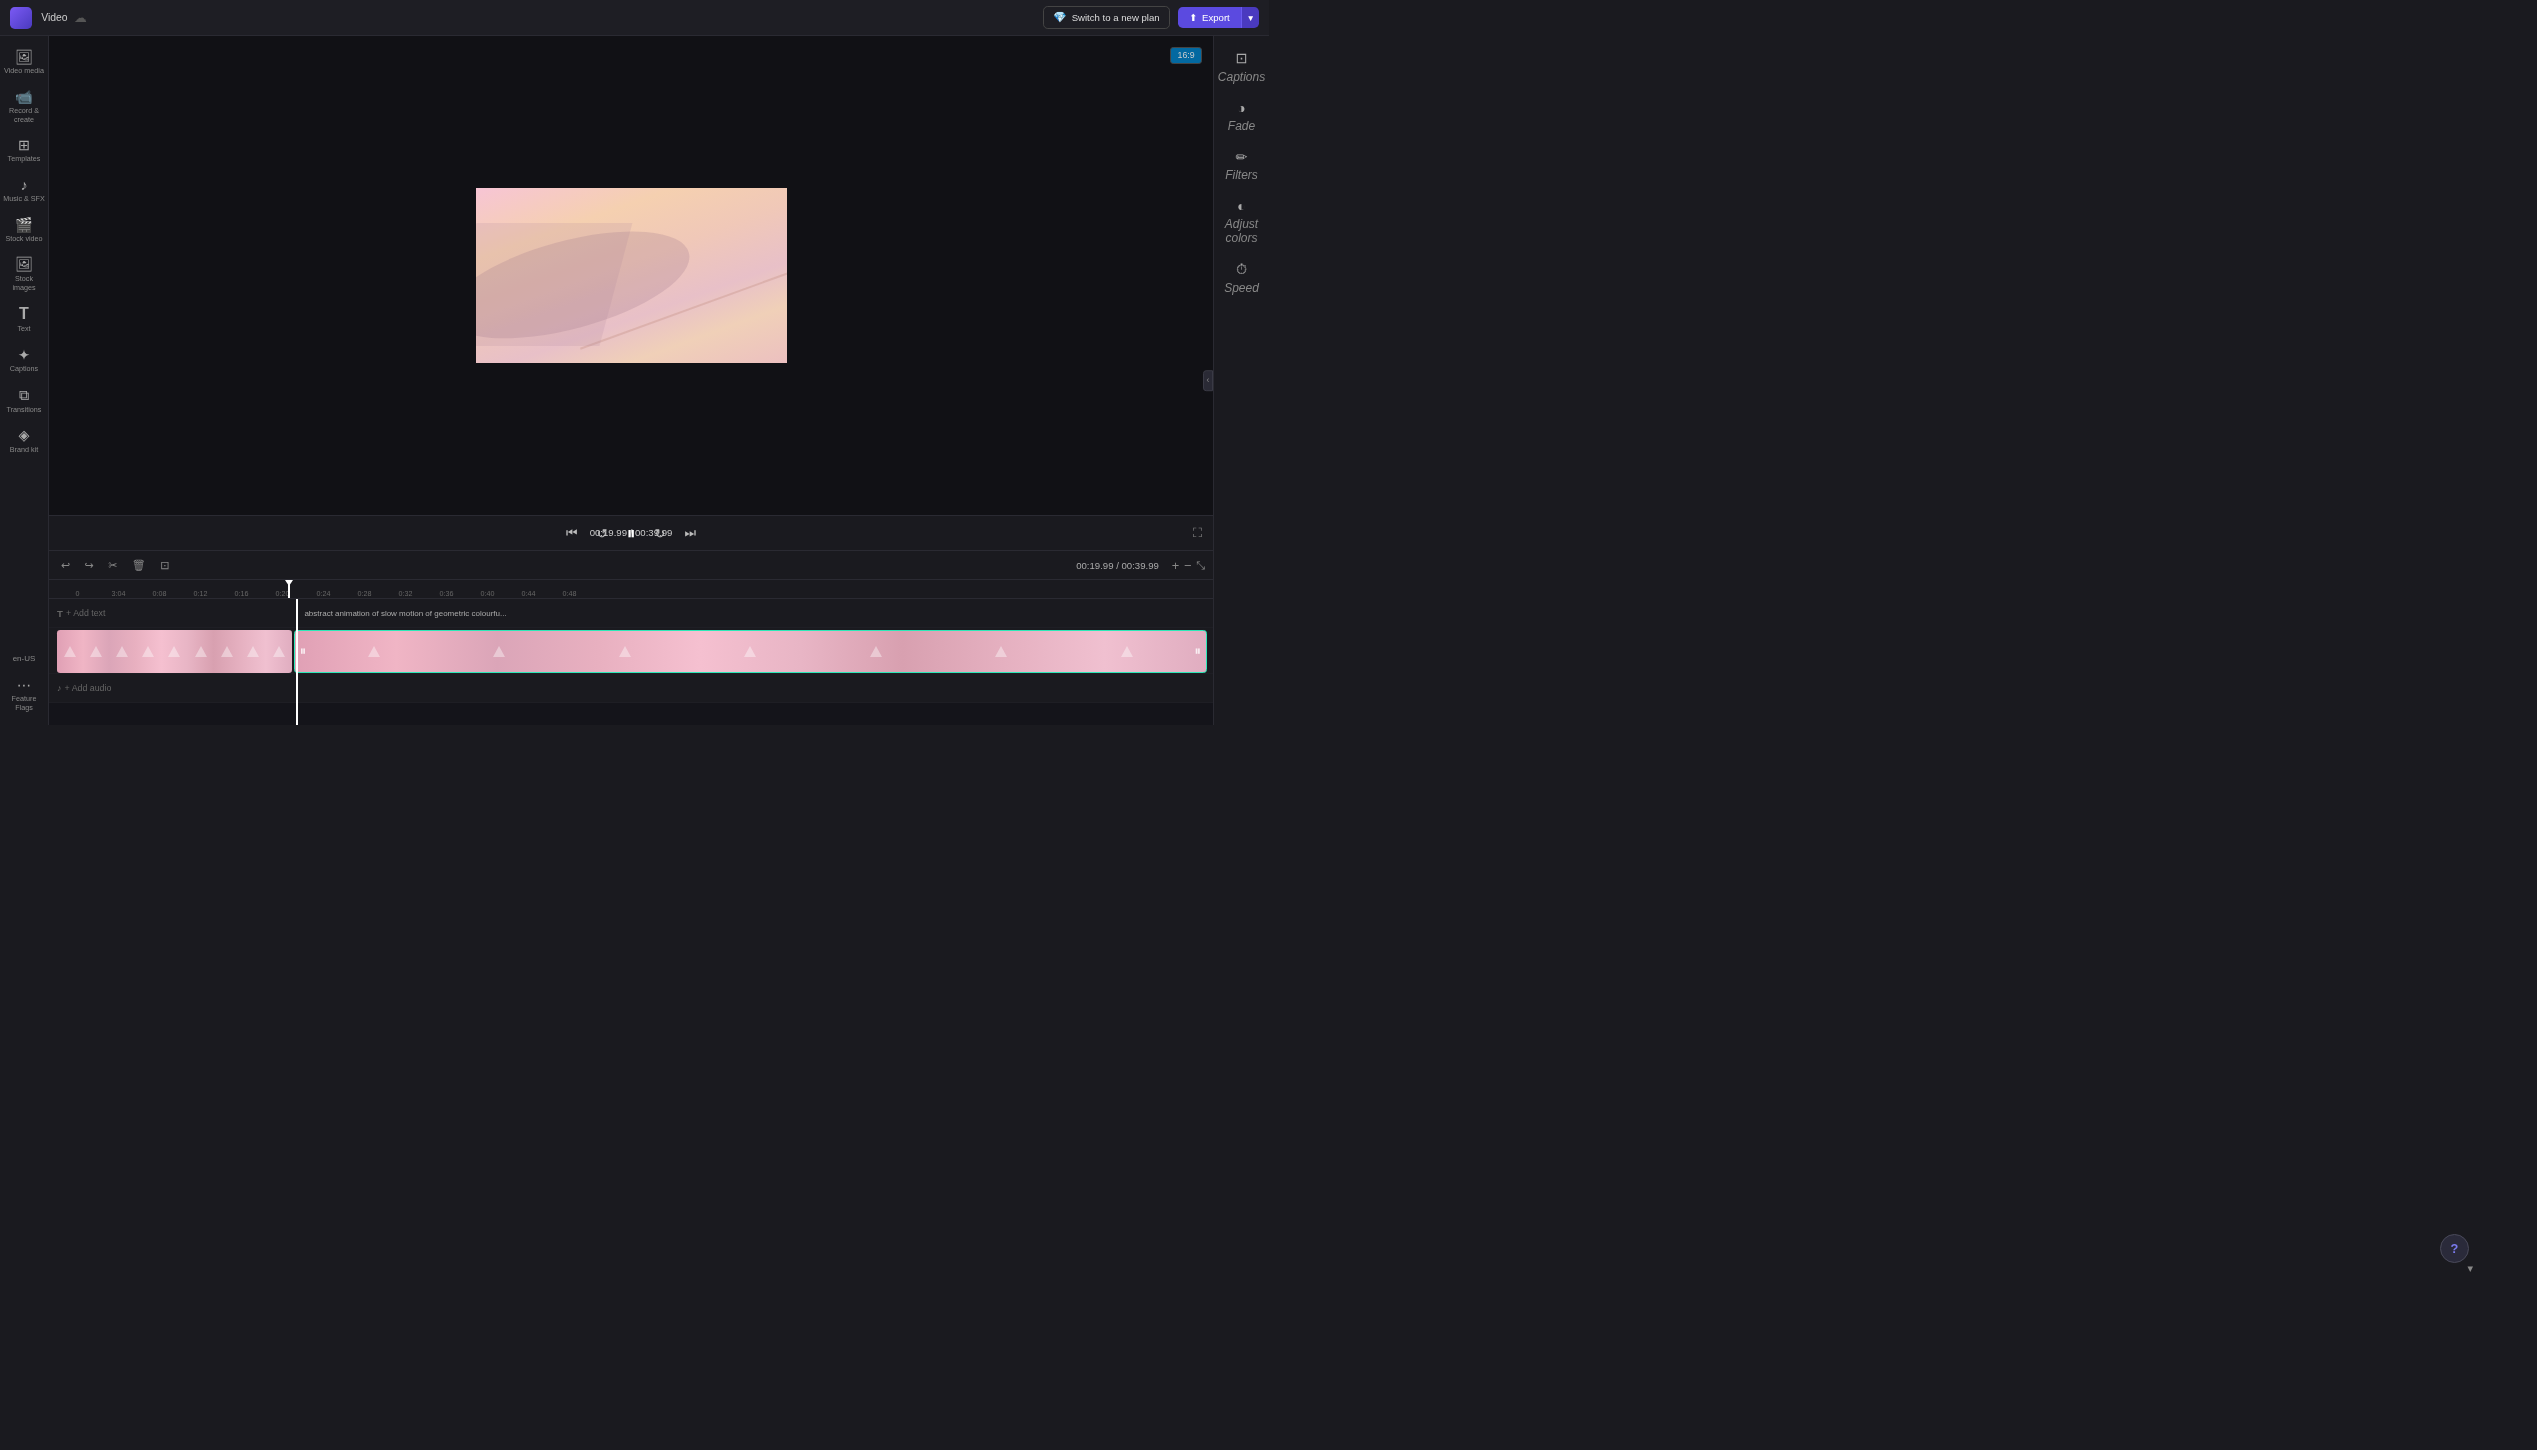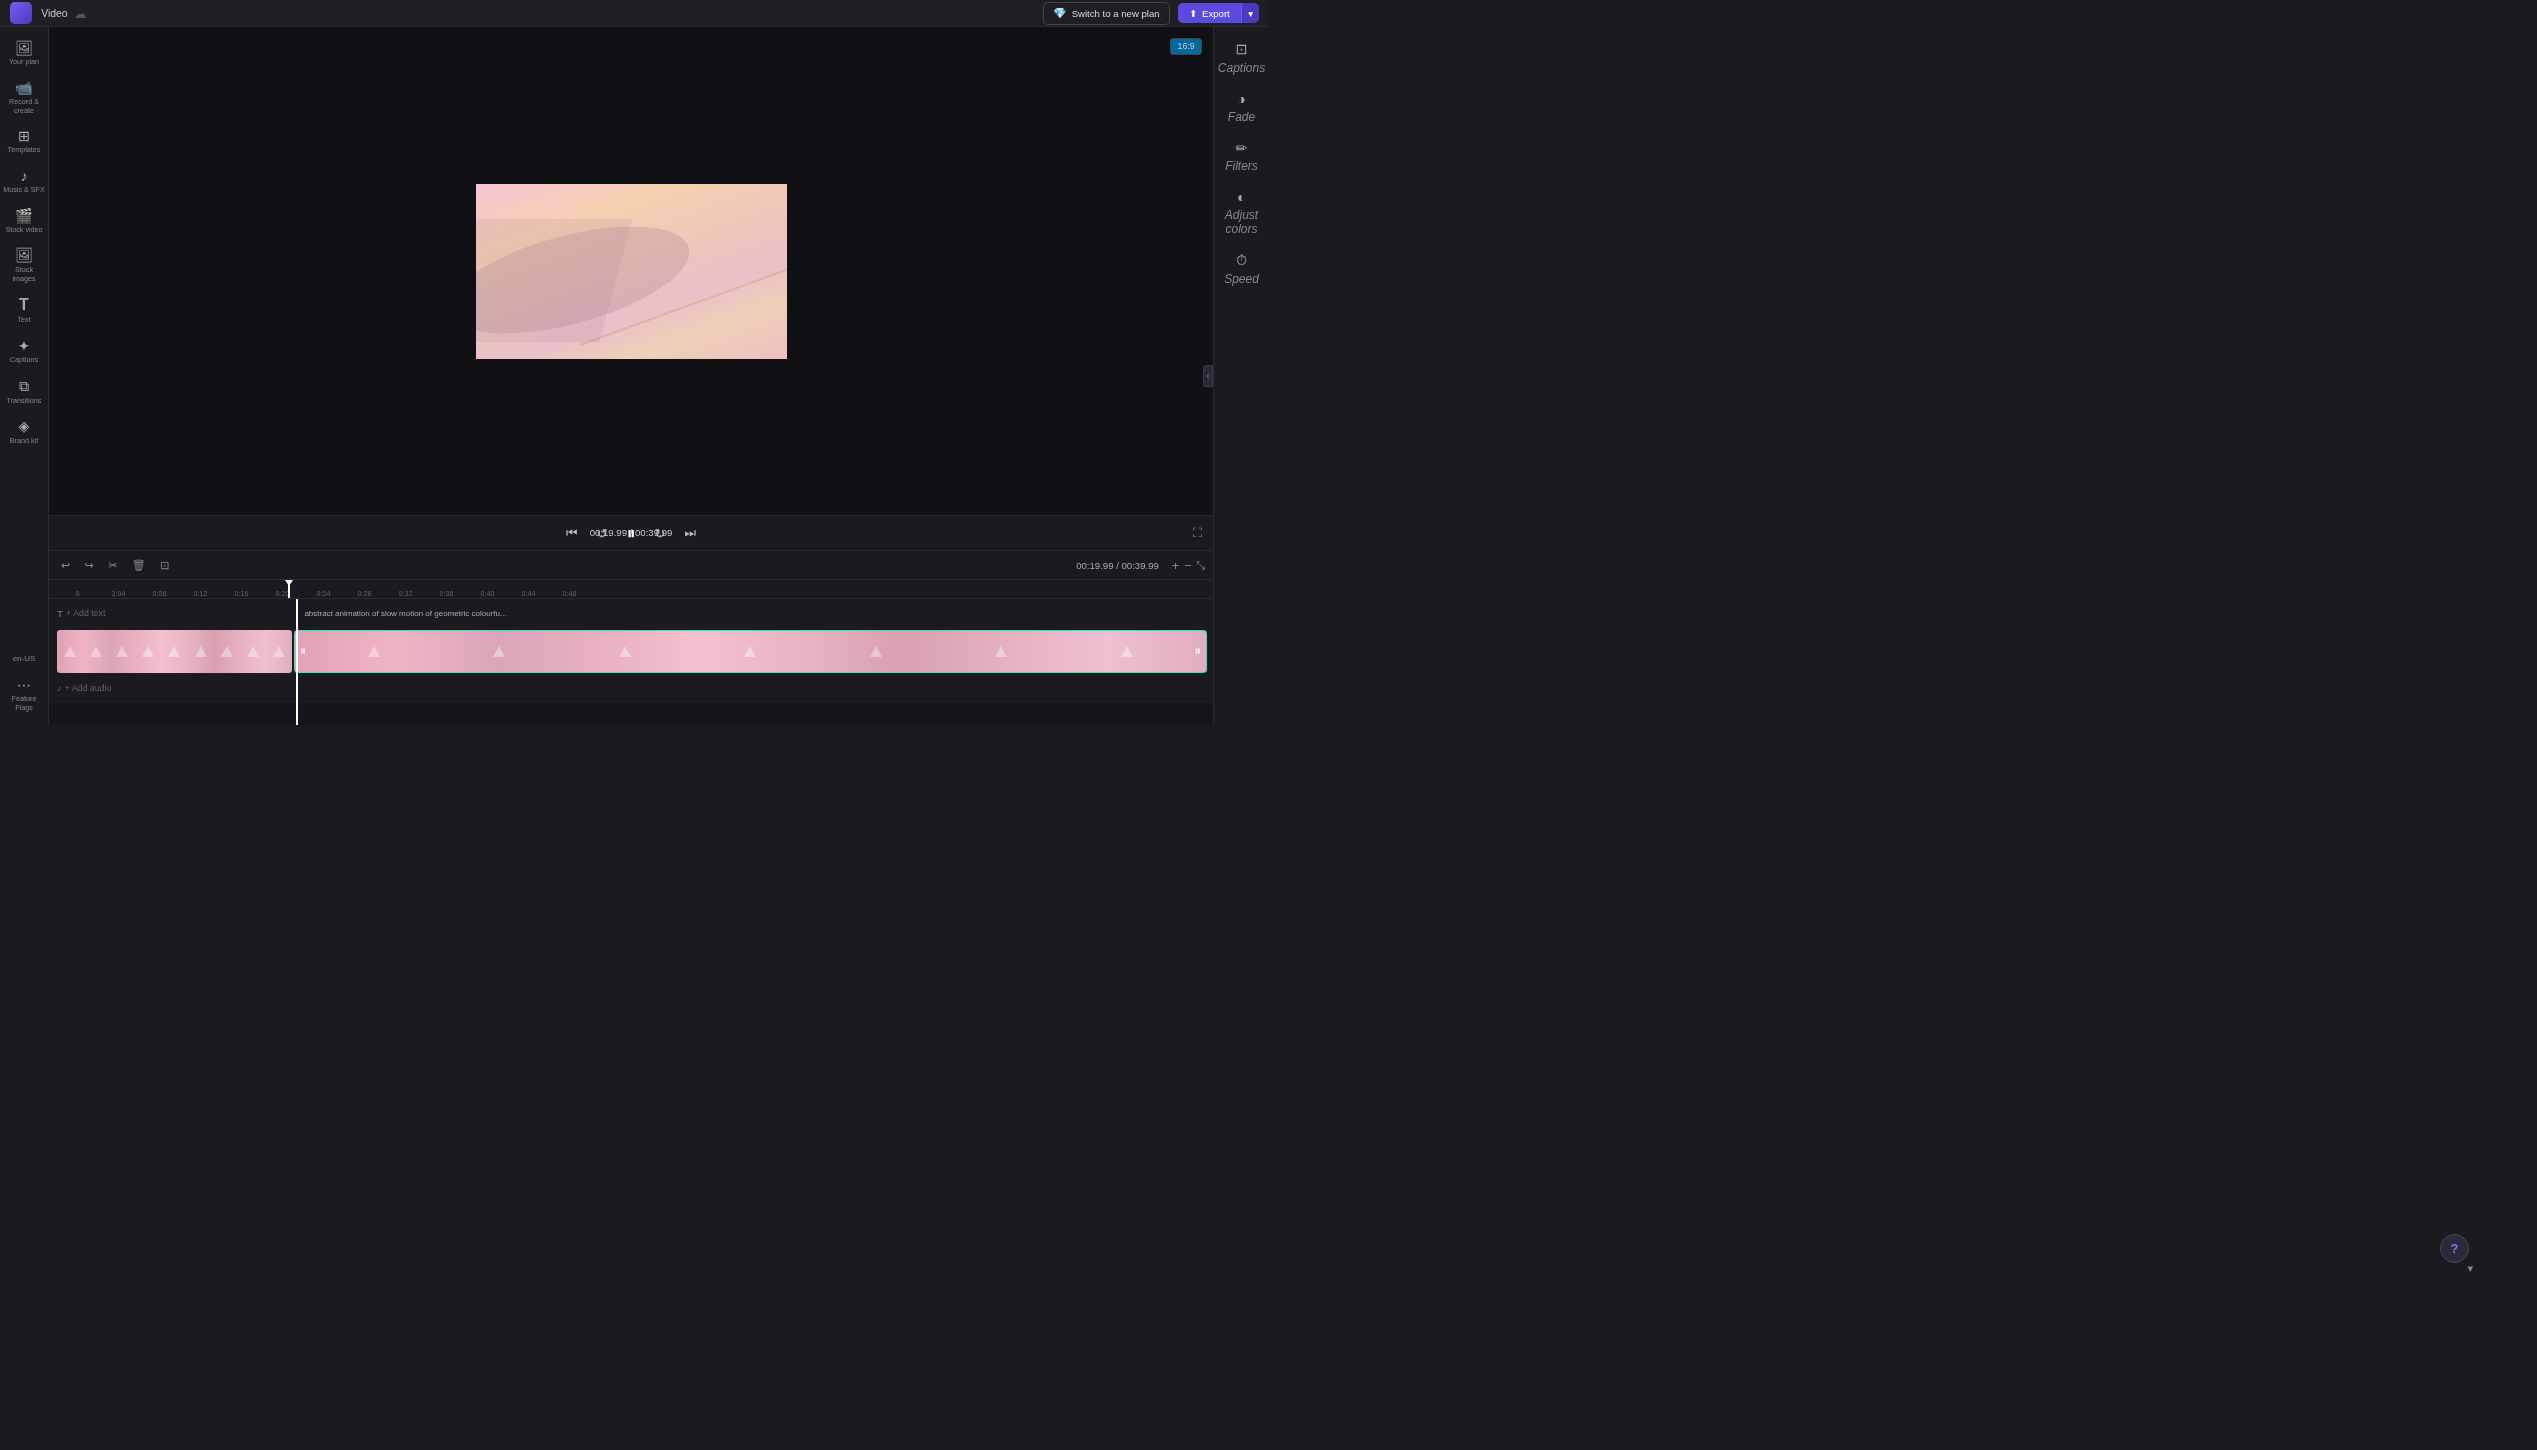--- a/index.html
+++ b/index.html
@@ -9,21 +9,21 @@
       font-family: -apple-system, BlinkMacSystemFont, 'Segoe UI', sans-serif;
       width: 1269px;
       height: 725px;
       overflow: hidden;
       display: flex;
       flex-direction: column;
     }
 
     
     .topbar {
-      height: 27px;
+      height: 36px;
       background: #1e1e24;
       display: flex;
       align-items: center;
       padding: 0 9.6px;
       border-bottom: 0.8px solid #2a2a32;
       flex-shrink: 0;
     }
     .app-logo {
       width: 22px;
       height: 22px;
@@ -429,21 +429,21 @@
     </button>
     <button class="export-arrow">▾</button>
   </div>
 </div>
 
 <div class="main-layout">
 
   <div class="left-sidebar">
     <div class="sidebar-item">
       <span class="icon">🖼</span>
-      <span class="label">Your plan</span>
+      <span class="label">Video media</span>
     </div>
     <div class="sidebar-item">
       <span class="icon">📹</span>
       <span class="label">Record &amp;<br>create</span>
     </div>
     <div class="sidebar-item">
       <span class="icon">⊞</span>
       <span class="label">Templates</span>
     </div>
     <div class="sidebar-item">

